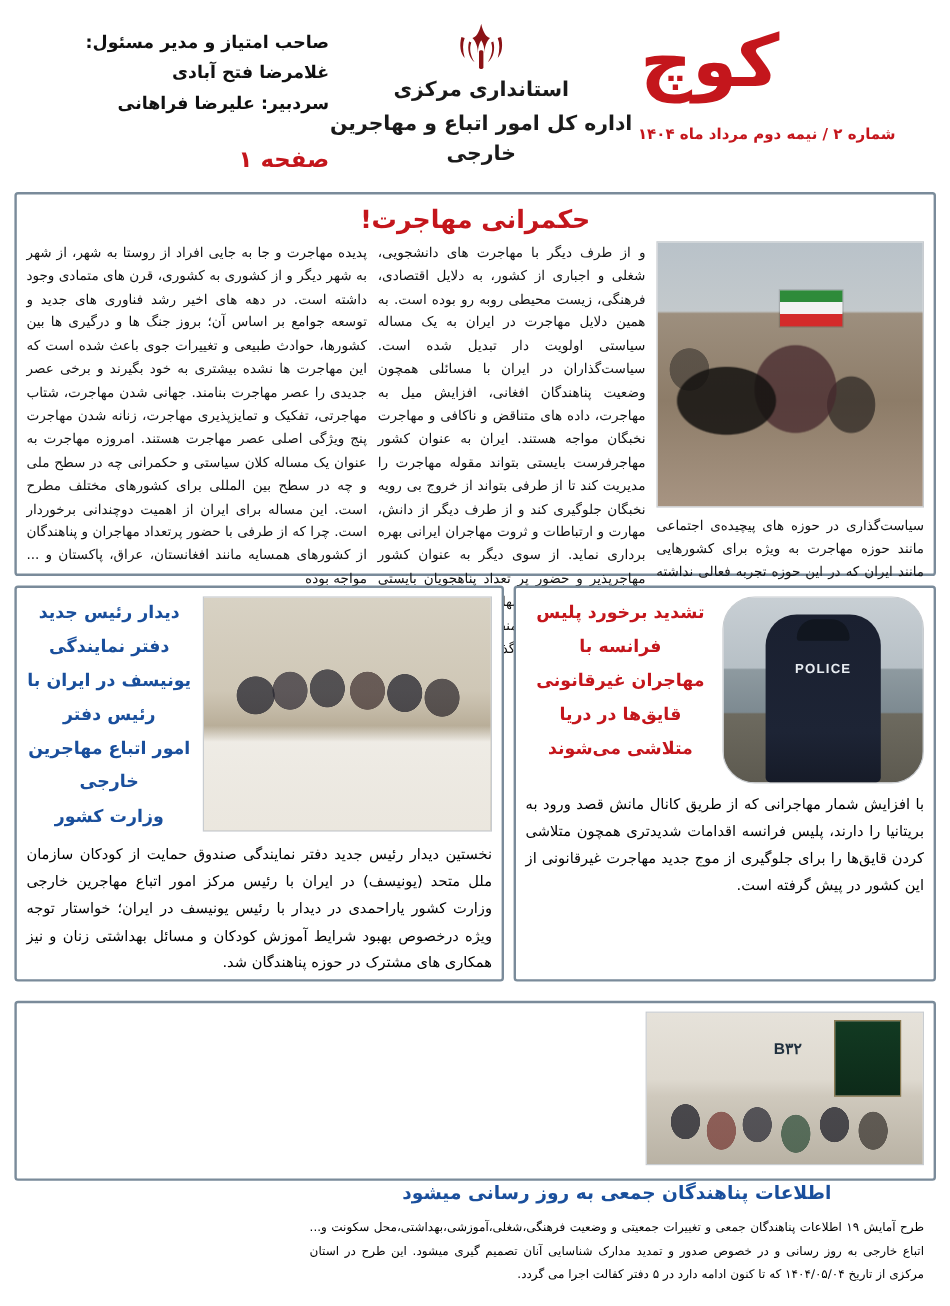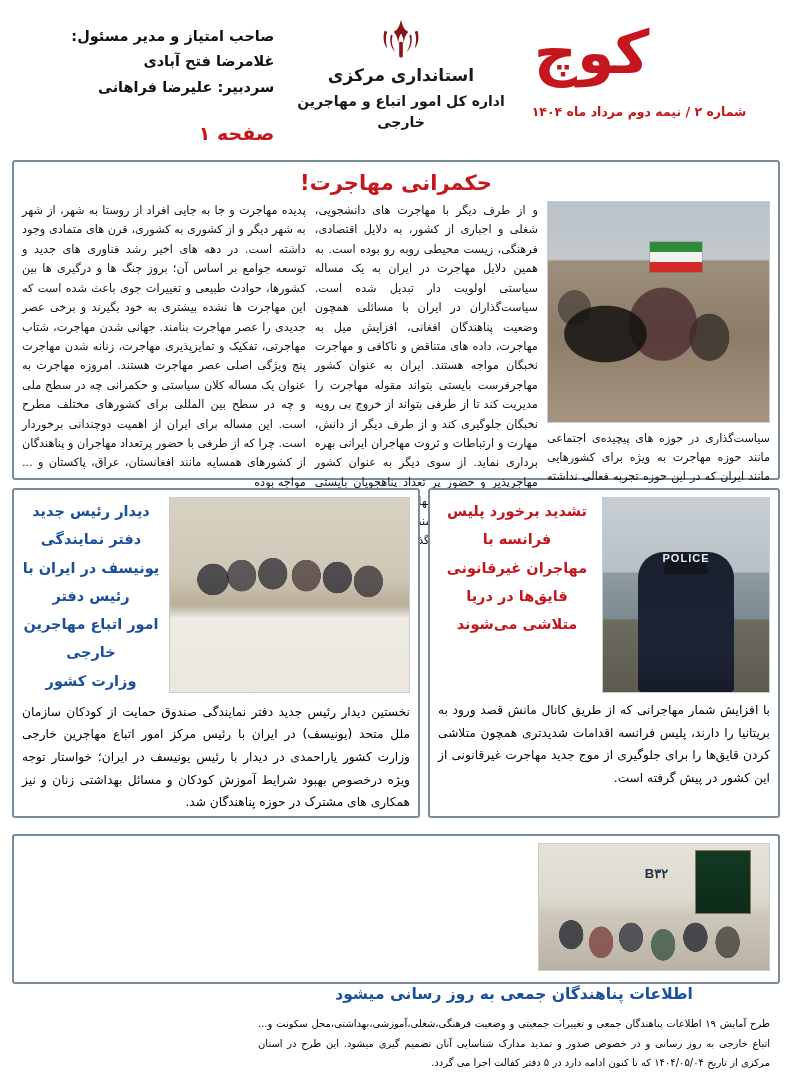--- a/index.html
+++ b/index.html
@@ -70,21 +70,21 @@
     display: block;
   }
   .mh-org1 {
     font-size: 17px;
     font-weight: bold;
     color: #1a1a1a;
     line-height: 1.4;
     margin-top: 2px;
   }
   .mh-org2 {
-    font-size: 14px;
+    font-size: 17px;
     font-weight: bold;
     color: #1a1a1a;
     line-height: 1.5;
     margin-top: 3px;
   }
   .mh-left {
     width: 260px;
     text-align: right;
     padding-top: 10px;
     direction: rtl;
@@ -206,23 +206,24 @@
       radial-gradient(ellipse 58px 62px at 52% 40%, rgba(70,40,45,.75) 0 58%, rgba(0,0,0,0) 60%),
       radial-gradient(ellipse 34px 40px at 73% 48%, rgba(40,35,32,.7) 0 58%, rgba(0,0,0,0) 60%),
       radial-gradient(ellipse 28px 30px at 12% 30%, rgba(55,50,45,.6) 0 58%, rgba(0,0,0,0) 60%);
   }
   .ph-refugees .flag {
     position: absolute; top: 18%; left: 46%; width: 52px; height: 30px;
     background: linear-gradient(to bottom, #2e8b3a 33%, #f2f2f2 33% 66%, #d42a2a 66%);
     box-shadow: 0 0 0 1px rgba(0,0,0,.15);
   }
   .ph-police {
-    height: 196px;
+    height: 156px;
     background:
       linear-gradient(to bottom, #c8cfd4 0%, #b7c0c6 38%, #8e9aa0 39%, #7d8a91 62%, #6d6a5f 63%, #5d5a50 100%);
+    border-radius: 27px;
   }
   .ph-police .officer {
     position: absolute; bottom: 0; left: 50%; transform: translateX(-50%);
     width: 96px; height: 140px;
     background: linear-gradient(to bottom, #1a2030 0%, #1d2435 70%, #161b28 100%);
     border-radius: 26px 26px 4px 4px;
   }
   .ph-police .cap-hat {
     position: absolute; top: 4px; left: 50%; transform: translateX(-50%);
     width: 44px; height: 18px; background: #11161f; border-radius: 18px 18px 3px 3px;

